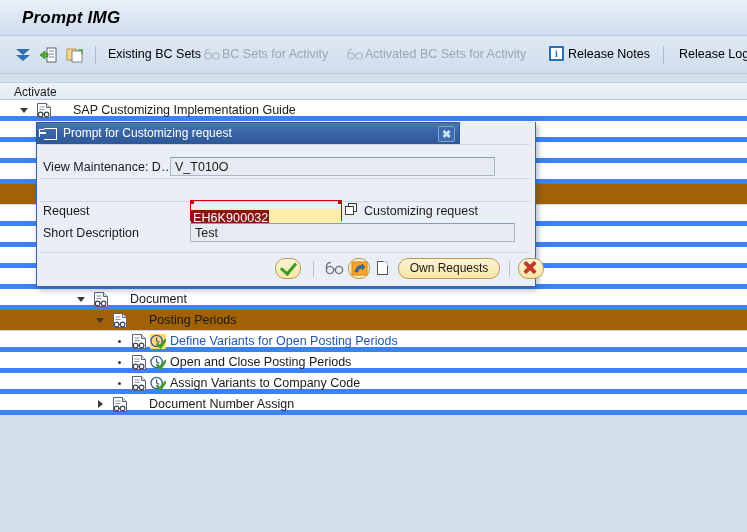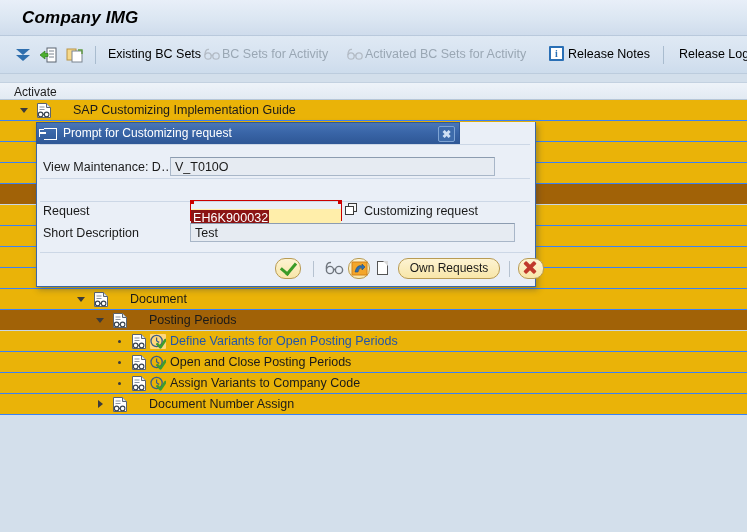--- a/index.html
+++ b/index.html
@@ -69,21 +69,21 @@
 
   
   .tree {
     position: absolute; left: 0; top: 100px; width: 747px; height: 432px;
     background: #d3dfeb;
   }
   .trow {
     position: absolute; left: 0; width: 747px; height: 21px;
     box-sizing: border-box;
   }
-  .trow.light { background: #eab308; border-bottom: 1px solid #3b82f6; }
+  .trow.light { background: #ffffff; border-bottom: 5px solid #3b82f6; }
   .trow.tint  { background: #a16207; border-bottom: 1px solid #c9d7e5; }
 
   .tw-arrow {
     position: absolute; top: 6px; width: 9px; height: 9px;
   }
   .tw-arrow.right::before {
     content: ""; position: absolute; left: 2px; top: 0;
     border-left: 5px solid #3b3b3b;
     border-top: 4.5px solid transparent; border-bottom: 4.5px solid transparent;
   }
@@ -241,21 +241,21 @@
     border-top: 5px solid #d8d8d8; border-left: 5px solid transparent;
   }
   svg { display: block; }
 </style>
 </head>
 <body>
 
 <div id="app">
 
   <div class="titlebar">
-    <div class="title">Company IMG</div>
+    <div class="title">Prompt IMG</div>
   </div>
 
   <div class="toolbar">
 
     <div class="tb-icon" style="left:14px;">
       <svg width="18" height="18" viewBox="0 0 18 18">
         <polygon points="2,3 16,3 9,9" fill="#2f6fae"></polygon>
         <polygon points="2,9 16,9 9,15" fill="#2f6fae"></polygon>
       </svg>
     </div>

